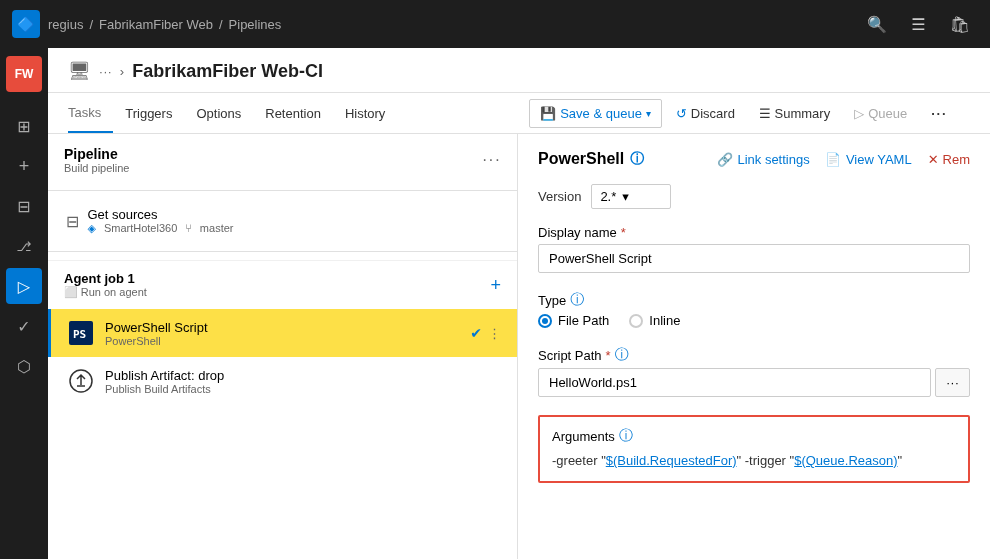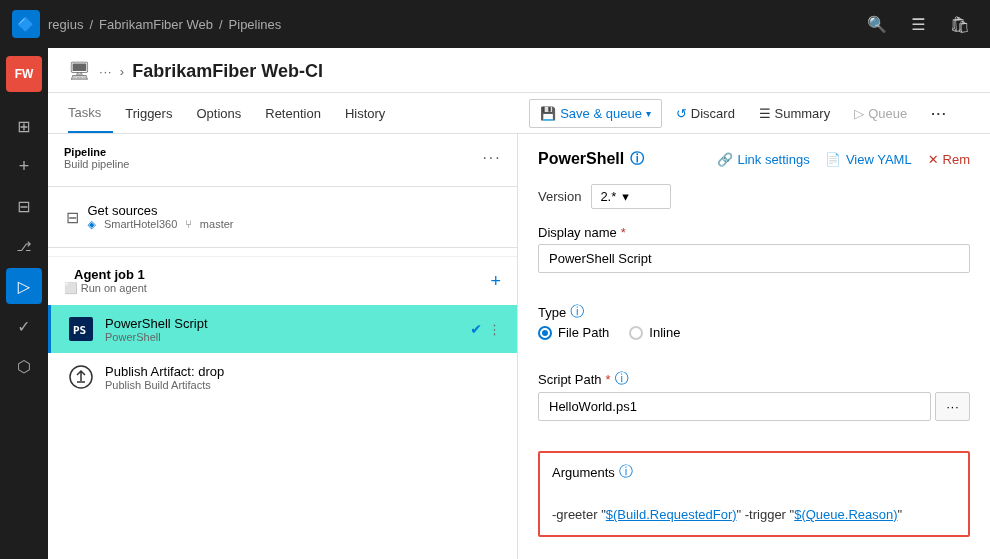--- a/index.html
+++ b/index.html
@@ -110,21 +110,21 @@
       overflow-y: auto;
     }
 
     
     .pipeline-section {
       padding: 12px 16px 8px 16px;
       display: flex;
       align-items: center;
       justify-content: space-between;
     }
-    .pipeline-title { font-weight: 600; font-size: 11px; }
+    .pipeline-title { font-weight: 600; font-size: 14px; }
     .pipeline-subtitle { font-size: 11px; color: #666; }
     .more-btn { color: #666; cursor: pointer; font-size: 16px; letter-spacing: 1px; }
 
     
     .get-sources-row {
       padding: 8px 16px;
       display: flex;
       align-items: center;
       gap: 8px;
       border-left: 2px solid transparent;
@@ -133,35 +133,35 @@
     .get-sources-meta { font-size: 11px; color: #666; display: flex; gap: 8px; }
 
     
     .agent-job-row {
       padding: 10px 16px;
       display: flex;
       align-items: center;
       justify-content: space-between;
       border-top: 1px solid #f0f0f0;
     }
-    .agent-job-title { font-weight: 600; font-size: 13px; margin-left: 10px; }
+    .agent-job-title { font-weight: 600; font-size: 13px; }
     .agent-job-sub { font-size: 11px; color: #666; }
     .add-btn { color: #0078d4; cursor: pointer; font-size: 18px; }
 
     
     .task-item {
       padding: 10px 16px;
       display: flex;
       align-items: center;
       gap: 10px;
       cursor: pointer;
       border-left: 3px solid transparent;
     }
     .task-item.active {
-      background: #5eead4;
+      background: #fde047;
       border-left: 3px solid #0078d4;
       justify-content: center;
     }
     .task-icon {
       width: 28px; height: 28px;
       display: flex; align-items: center; justify-content: center;
       font-size: 16px;
     }
     .task-icon.ps { color: #0078d4; }
     .task-icon.publish { color: #333; font-size: 18px; }
@@ -224,21 +224,21 @@
       border-radius: 2px;
       font-size: 13px;
       display: flex;
       align-items: center;
       gap: 6px;
       cursor: pointer;
       min-width: 80px;
     }
 
     
-    .field-group { margin-bottom: 30px; }
+    .field-group { margin-bottom: 18px; }
     .field-label {
       font-size: 13px; font-weight: 500; margin-bottom: 4px;
       display: flex; align-items: center; gap: 4px;
     }
     .required { color: #c0392b; }
     .field-input {
       width: 100%;
       border: 1px solid #ccc;
       padding: 6px 10px;
       font-size: 13px;
@@ -289,21 +289,21 @@
 
     
     .arguments-section {
       border: 2px solid #e74c3c;
       border-radius: 2px;
       padding: 10px 12px;
     }
     .arguments-label {
       font-size: 13px; font-weight: 500;
       display: flex; align-items: center; gap: 4px;
-      margin-bottom: 24px;
+      margin-bottom: 6px;
     }
     .arguments-text {
       font-size: 13px;
       line-height: 1.5;
       color: #333;
     }
     .arguments-text .var { color: #0078d4; text-decoration: underline; }
 
     
     .separator {

